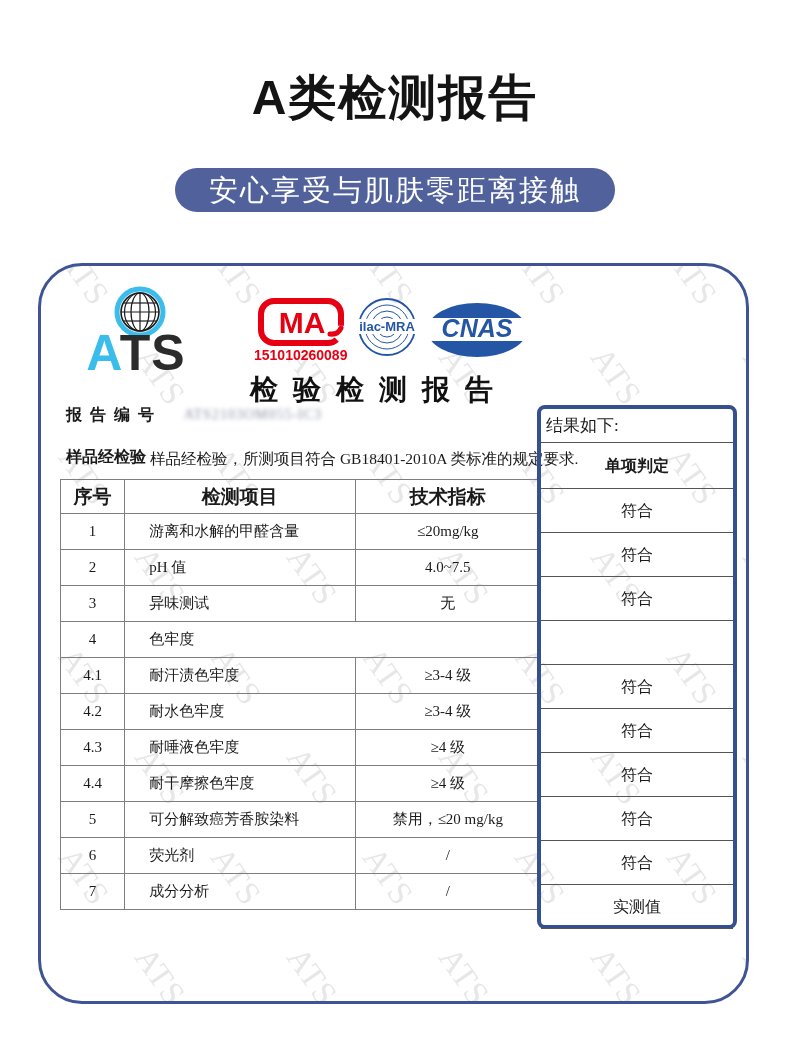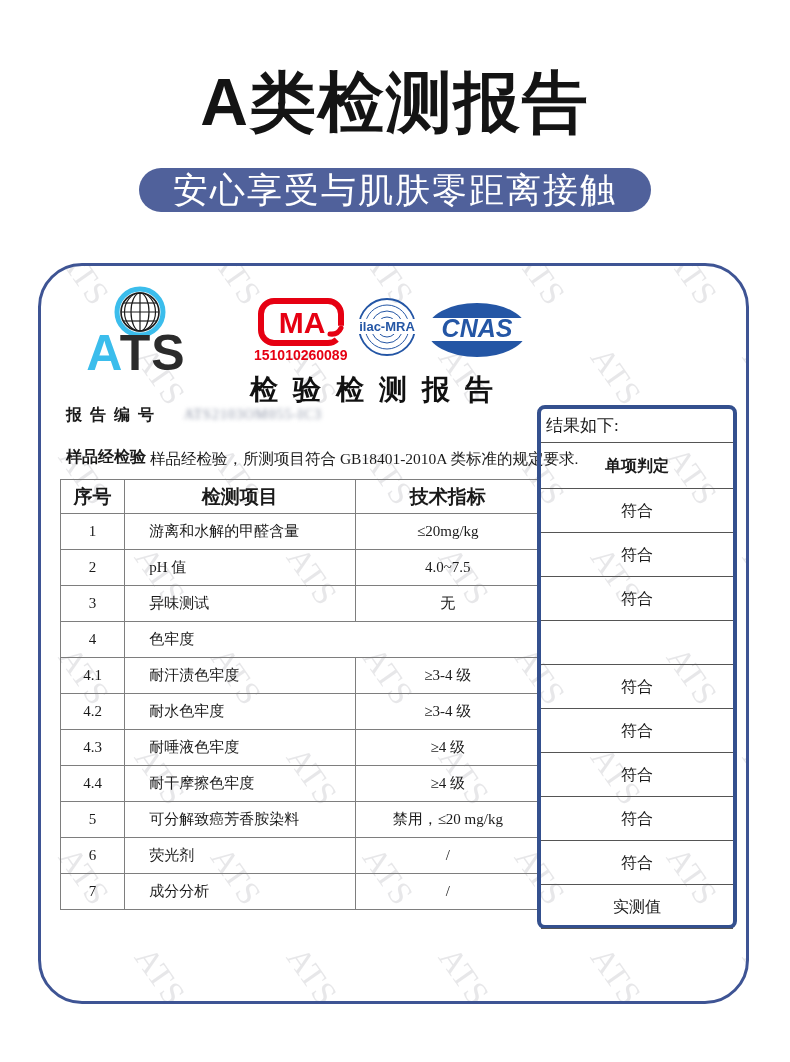--- a/index.html
+++ b/index.html
@@ -1,26 +1,26 @@
 <!DOCTYPE html>
 <html><head>
 <meta charset="utf-8">
 <style>
   html,body{margin:0;padding:0;background:#ffffff;}
   .page{position:relative;width:790px;height:1062px;background:#fff;overflow:hidden;
         font-family:"Liberation Serif","DejaVu Serif",serif;color:#222;}
 
   
-  .main-title{position:absolute;top:58px;left:0;width:790px;text-align:center;
+  .main-title{position:absolute;top:66px;left:0;width:790px;text-align:center;
     font-family:"Liberation Sans","DejaVu Sans",sans-serif;font-weight:bold;
-    font-size:66px;letter-spacing:2px;color:#141414;}
+    font-size:48px;letter-spacing:2px;color:#141414;}
   .subtitle-pill{position:absolute;top:168px;left:50%;transform:translateX(-50%);
     background:#50619b;color:#fff;border-radius:23px;height:44px;line-height:44px;
     padding:0 34px;font-family:"Liberation Sans","DejaVu Sans",sans-serif;
-    font-size:35px;letter-spacing:2px;white-space:nowrap;}
+    font-size:29px;letter-spacing:2px;white-space:nowrap;}
 
   
   .card{position:absolute;left:38px;top:263px;width:711px;height:741px;
     border:3px solid #3e5494;border-radius:44px;box-sizing:border-box;background:#fff;}
   .wm-layer{position:absolute;left:41px;top:266px;width:705px;height:735px;
     overflow:hidden;border-radius:40px;pointer-events:none;}
   .wm{position:absolute;font-family:"Liberation Serif",serif;font-size:33px;
     color:rgba(105,105,120,0.16);transform:rotate(55deg);letter-spacing:1px;}
 
   

